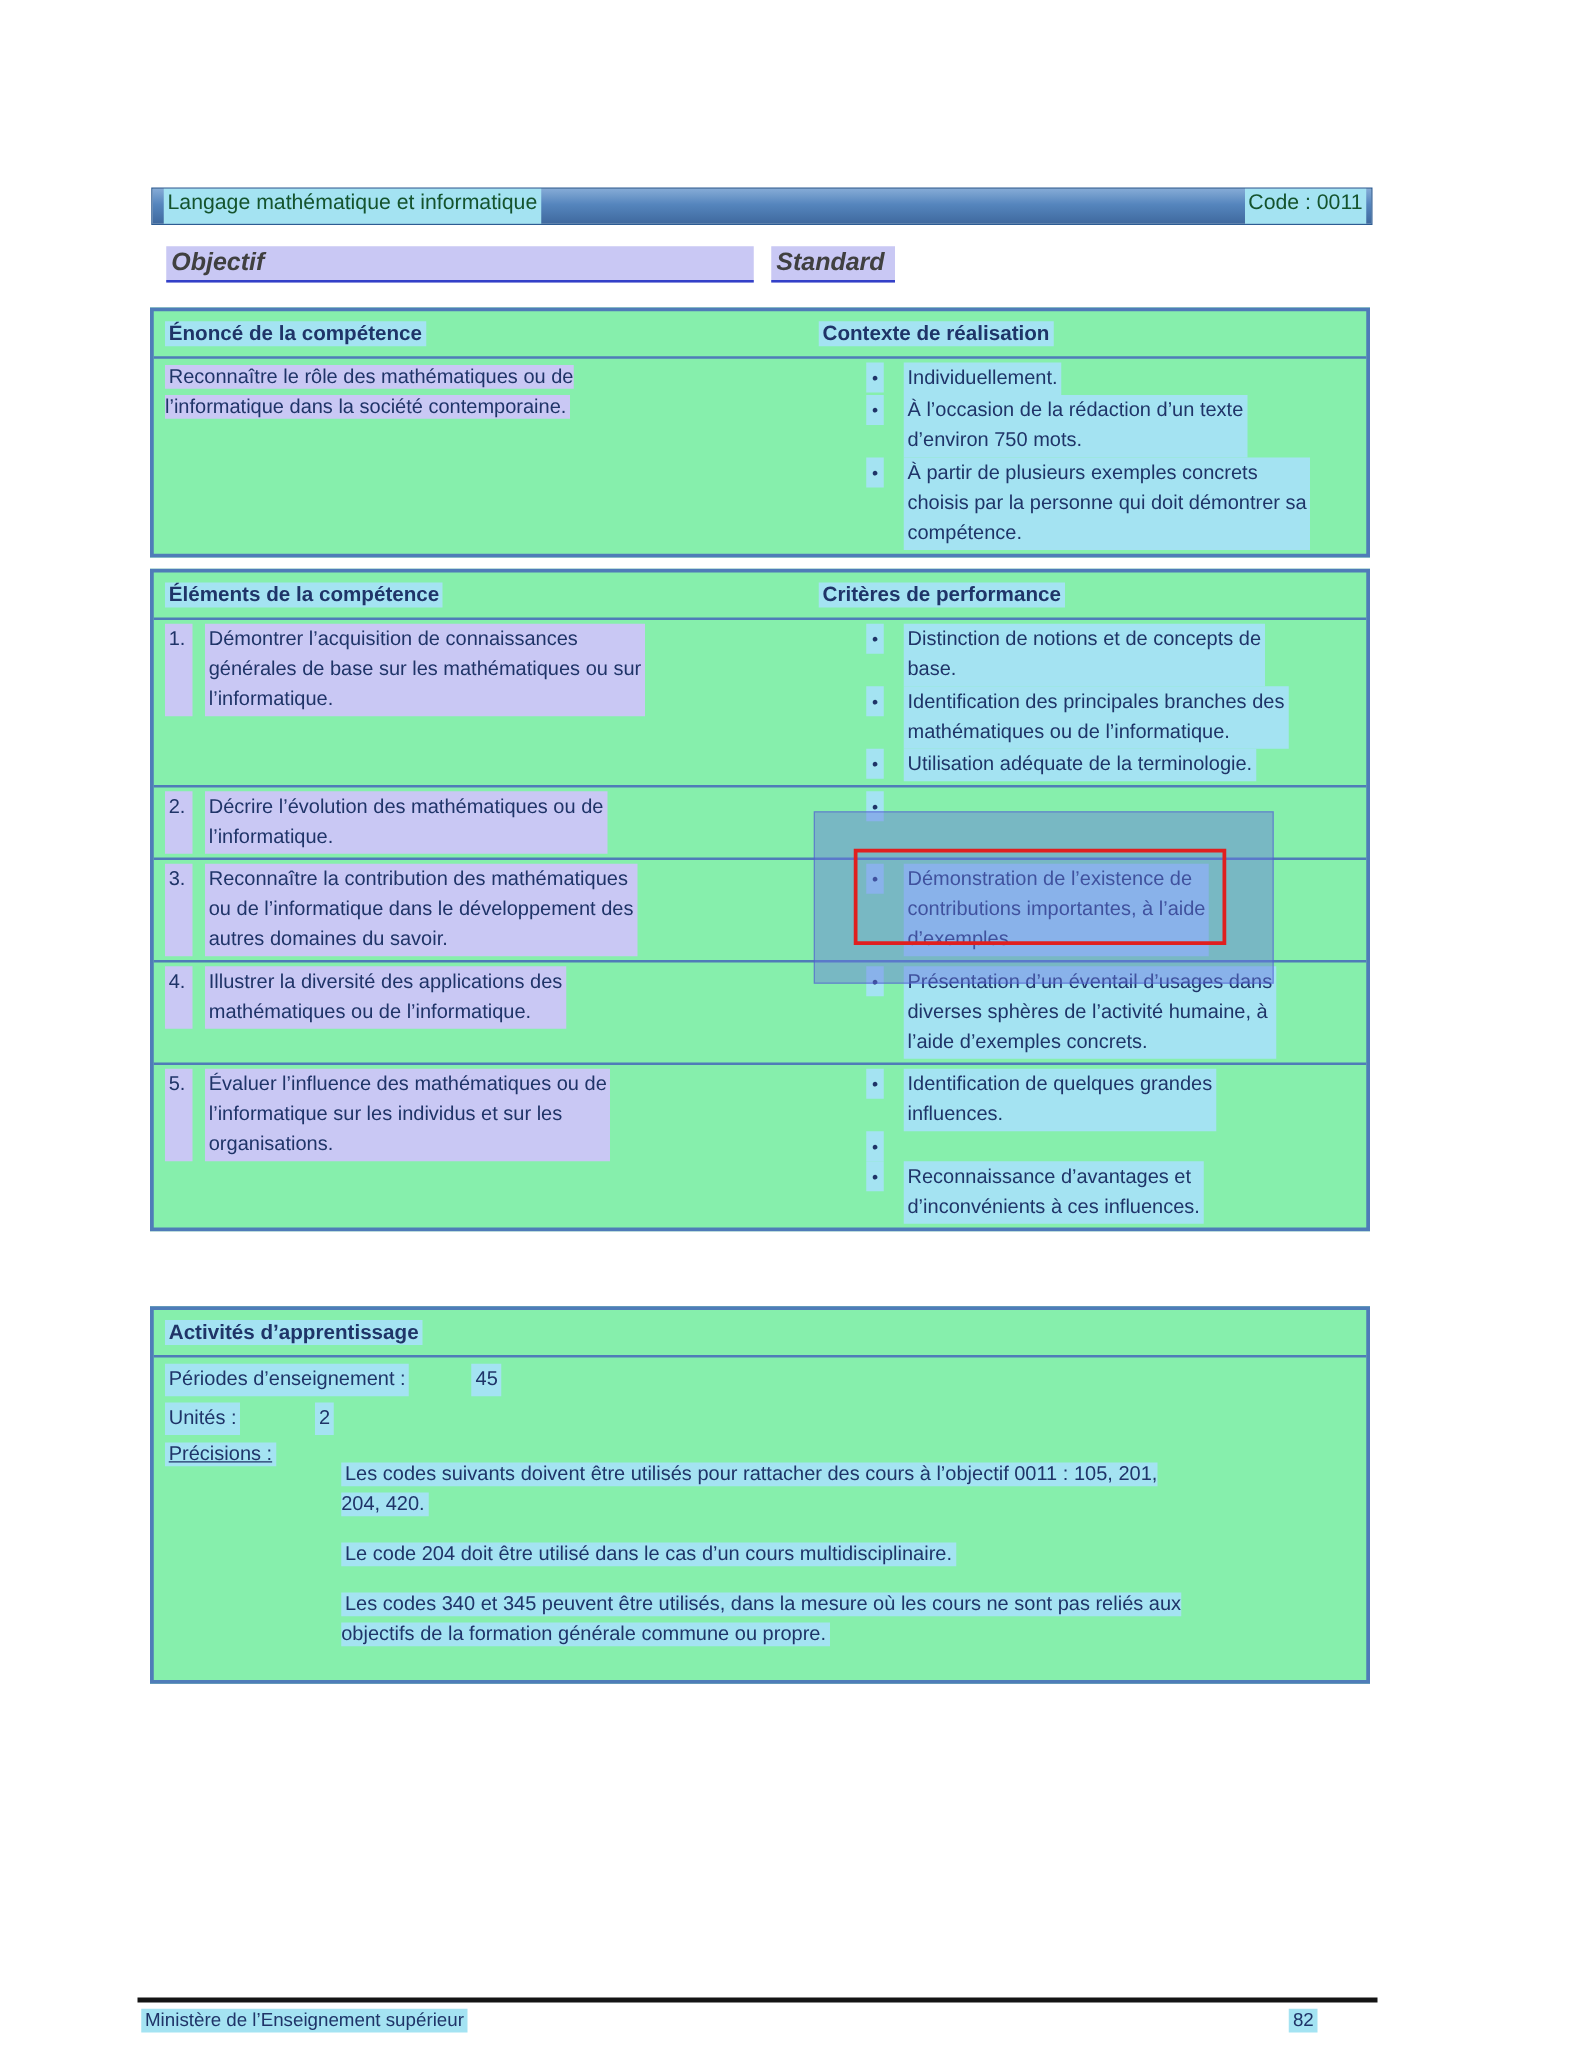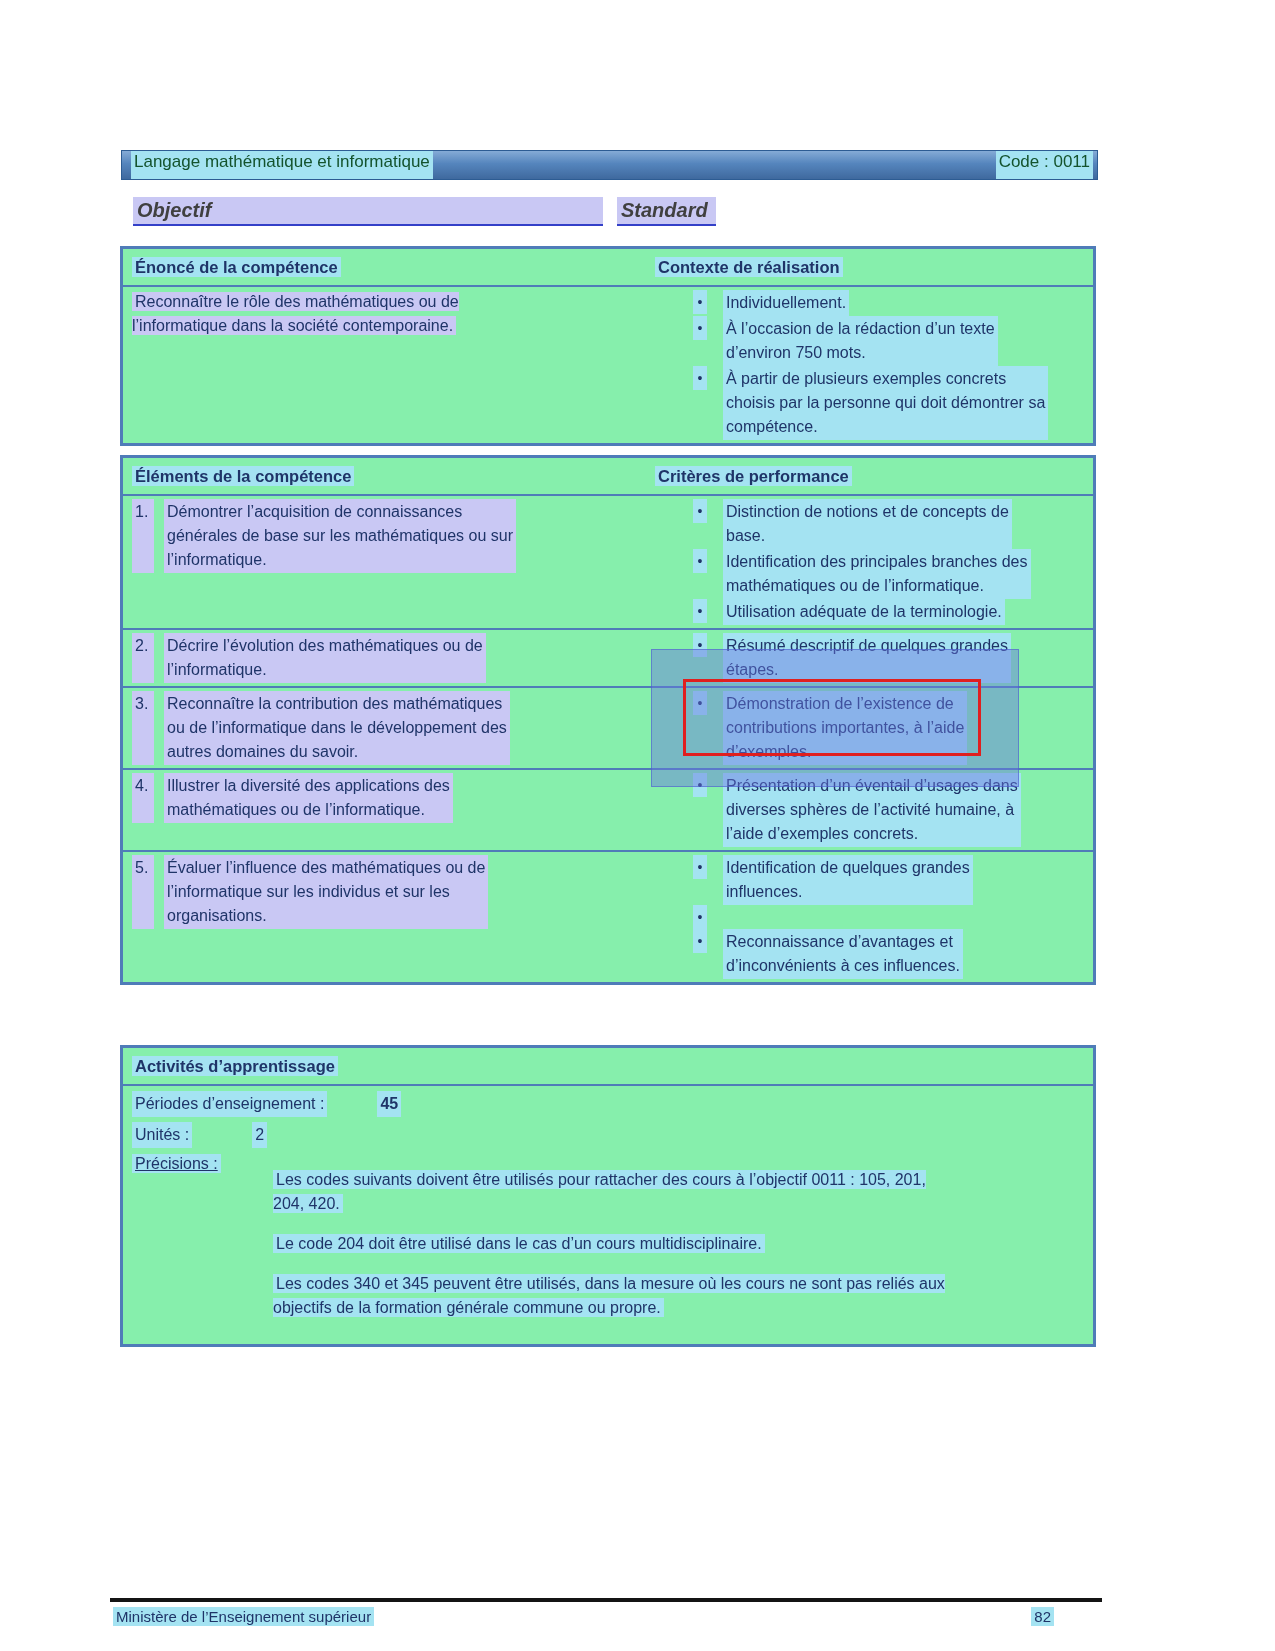--- a/index.html
+++ b/index.html
@@ -45,21 +45,21 @@
   .num { display:inline-block; min-width:22px; margin-right:10px; }
   .bi { display:flex; align-items:flex-start; }
   .bullet { display:inline-block; width:14px; margin-left:38px; margin-right:16px;
     text-align:center; font-size:14px; line-height:24px; background:#a4e3f2; }
   .bi .txt { max-width:360px; }
 
   
   .tbl3 .tbl-head { padding:6px 0 6px 0; }
   .meta-row { display:flex; margin:5px 0 1px 9px; line-height:24px; }
   .meta-label-p { display:inline-block; }
-  .meta-val-p { margin-left:50px;font-weight:bold; }
+  .meta-val-p { margin-left:50px; }
   .meta-val-u { margin-left:60px; }
   .prec-row { display:flex; margin:4px 0 8px 9px; line-height:24px; }
   .prec-label { width:125px; flex:0 0 125px;text-decoration:underline; }
   .prec-body { flex:1; padding-right:14px; }
   .prec-body p { margin:16px; }
 
   
   .sel-overlay {
     position:absolute; left:528px; top:191px; width:368px; height:138px;
     background:rgba(104,117,224,0.45); border:1px solid rgba(72,88,206,0.55);
@@ -156,22 +156,20 @@
       <div class="cell-l">
           <div class="numwrap">
         <span class="num hl-lav">2.</span>
         <span class="hl-lav pre">Décrire l’évolution des mathématiques ou de
 l’informatique.</span>
       </div>
         </div>
       <div class="cell-r">
         <div class="bi">
           <span class="bullet">•</span>
-          <span class="txt hl-cyan pre">Résumé descriptif de quelques grandes
-étapes.</span>
         </div>
       </div>
     </div>
 
     <div class="row">
       <div class="cell-l">
           <div class="numwrap">
         <span class="num hl-lav">3.</span>
         <span class="hl-lav pre">Reconnaître la contribution des mathématiques
 ou de l’informatique dans le développement des

